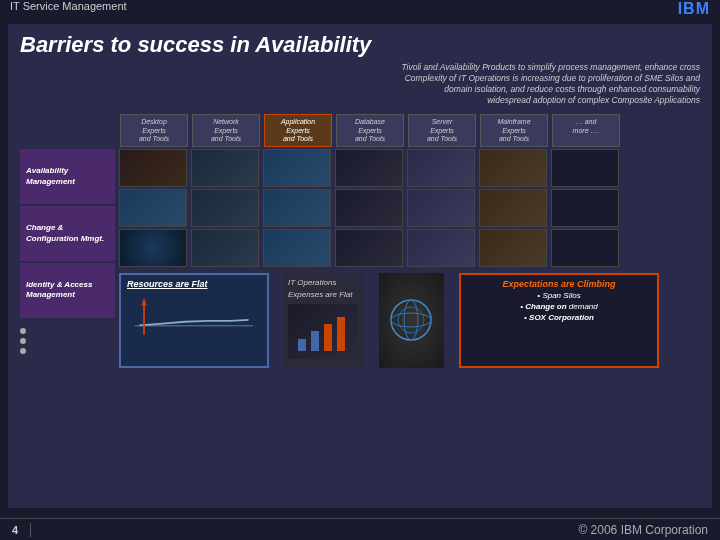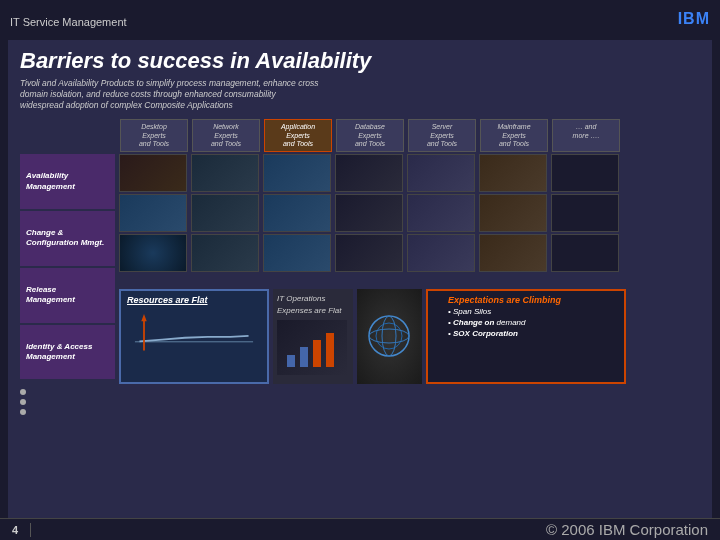--- a/index.html
+++ b/index.html
@@ -8,25 +8,25 @@
       height: 540px;
       font-family: Arial, Helvetica, sans-serif;
       background: #1a1a2e;
       overflow: hidden;
       position: relative;
     }
 
     
     #header {
       background: #1a1a2e;
-      height: 40px;
-      display: flex;
-      align-items: flex-end;
+      height: 24px;
+      display: flex;
+      align-items: flex-start;
       justify-content: space-between;
-      padding: 12px 10px;
+      padding: 0 10px;
     }
     #header .header-title {
       color: #ccc;
       font-size: 11px;
     }
     #header .ibm-logo {
       color: #3b82f6;
       font-size: 16px;
       font-weight: bold;
       letter-spacing: 1px;
@@ -51,20 +51,21 @@
     }
 
     #subtitle-row {
       margin-bottom: 2px;
     }
 
     .subtitle-line {
       color: #ccc;
       font-size: 8.5px;
       line-height: 1.3;
+      text-align: right;
     }
 
     
     #columns-header {
       display: flex;
       margin: 8px 0 0 100px;
       gap: 4px;
     }
 
     .col-header {
@@ -151,24 +152,25 @@
     .resources-title {
       color: #fff;
       font-size: 9px;
       font-weight: bold;
       text-decoration: underline;
     }
 
     .expectations-box {
       background: #1a1a2e;
       border: 2px solid #cc4400;
-      padding: 4px 20px;
+      padding: 4px 6px;
       width: 200px;
       height: 95px;
       position: relative;
+      text-align: center;
     }
 
     .expectations-title {
       color: #ff6600;
       font-size: 9px;
       font-weight: bold;
     }
 
     .bullet-item {
       color: #fff;
@@ -206,21 +208,21 @@
     }
 
     #footer .page-num {
       color: #ccc;
       font-size: 11px;
       font-weight: bold;
     }
 
     #footer .copyright {
       color: #aaa;
-      font-size: 15px;
+      font-size: 12px;
     }
 
     
     .dots-indicator {
       display: flex;
       flex-direction: column;
       gap: 4px;
       margin-top: 8px;
     }
 
@@ -264,20 +266,21 @@
   <span class="header-title">IT Service Management</span>
   <span class="ibm-logo">IBM</span>
 </div>
 
 <div id="main">
 
   <div id="page-title">Barriers to success in Availability</div>
 
   <div id="subtitle-row">
     <div class="subtitle-line">Tivoli and Availability Products to simplify process management, enhance cross</div>
+    <div class="subtitle-line">Complexity of IT Operations is increasing due to proliferation of SME Silos and</div>
     <div class="subtitle-line">domain isolation, and reduce costs through enhanced consumability</div>
     <div class="subtitle-line">widespread adoption of complex Composite Applications</div>
   </div>
 
   <div id="columns-header">
     <div class="col-header">Desktop<br>Experts<br>and Tools</div>
     <div class="col-header">Network<br>Experts<br>and Tools</div>
     <div class="col-header highlighted">Application<br>Experts<br>and Tools</div>
     <div class="col-header">Database<br>Experts<br>and Tools</div>
     <div class="col-header">Server<br>Experts<br>and Tools</div>
@@ -289,23 +292,20 @@
 
     <div id="sidebar">
       <div class="sidebar-item">
         <span>Availability
 Management</span>
       </div>
       <div class="sidebar-item">
         <span>Change &amp;<br>Configuration Mmgt.</span>
       </div>
       <div class="sidebar-item">
-        <span>Release<br>Management</span>
-      </div>
-      <div class="sidebar-item">
         <span>Identity &amp; Access
 Management</span>
       </div>
 
       <div class="dots-indicator">
         <div class="dot"></div>
         <div class="dot"></div>
         <div class="dot"></div>
       </div>
     </div>
@@ -371,21 +371,21 @@
           </div>
         <div class="grid-cell has-image">
             <div class="img-placeholder img-server"></div>
           </div>
         <div class="grid-cell has-image">
             <div class="img-placeholder img-mainframe"></div>
           </div>
         <div class="grid-cell"></div>
       </div>
 
-      <div style="display:flex; gap:4px; margin-top:17px;">
+      <div style="display:flex; gap:15px; margin-top:6px;">
 
         <div class="resources-box">
           <div class="resources-title">Resources are Flat</div>
           <svg class="chart-svg" viewBox="0 0 130 55">
 
             <rect x="0" y="40" width="130" height="1" fill="#6688aa"></rect>
             <polyline points="5,40 30,38 55,36 80,35 105,35 125,34" fill="none" stroke="#88aacc" stroke-width="2"></polyline>
 
             <line x1="10" y1="50" x2="10" y2="15" stroke="#cc4400" stroke-width="2"></line>
             <polygon points="10,10 7,18 13,18" fill="#cc4400"></polygon>

